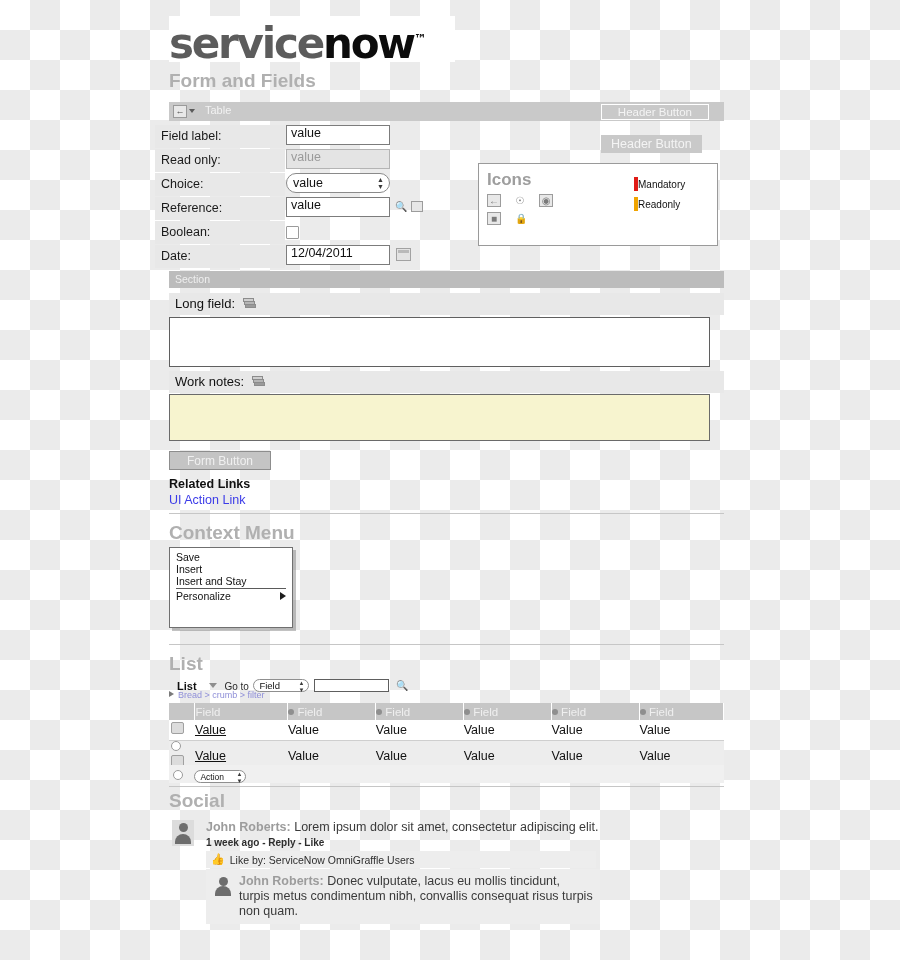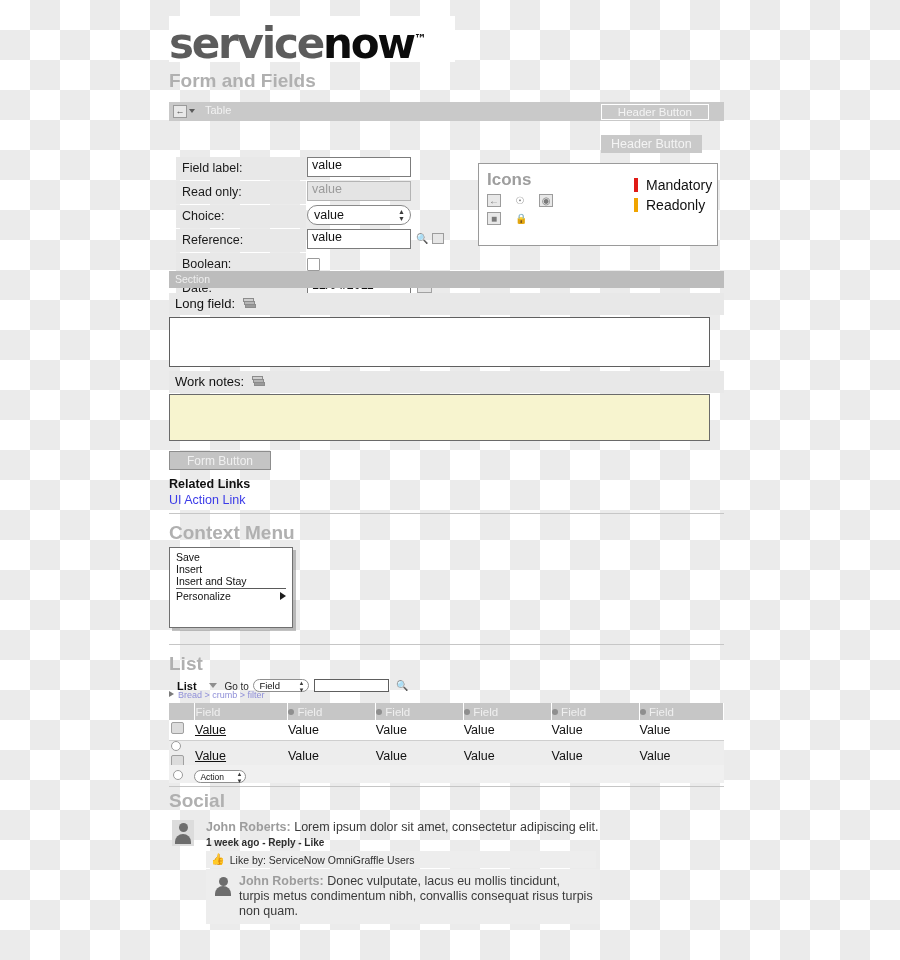--- a/index.html
+++ b/index.html
@@ -58,21 +58,21 @@
   #hdr-btn-1 {
     position:absolute; right:15px; top:2px;
     border:1px solid #ffffff; color:#f4f4f4; font-size:11.5px;
     padding:0px 16px; line-height:14px; background:transparent;
   }
   #hdr-btn-2 {
     left:601px; top:135px; background:#c9c9c9; color:#f4f4f4;
     font-size:12.5px; padding:1px 10px; line-height:16px;
   }
 
-  #form-rows { left:176px; top:125px; width:418px;margin-top:32px; }
+  #form-rows { left:155px; top:125px; width:418px; }
   .frow { position:relative; height:23px; margin-bottom:1px; }
   .frow .flabel {
     position:absolute; left:0; top:0; width:130px; height:23px;
     background:#e8e8e8; color:#1a1a1a; font-size:12.5px;
     line-height:23px; padding-left:6px; box-sizing:border-box;
   }
   .frow .fctl { position:absolute; left:131px; top:0; }
   .txtinput {
     width:104px; height:20px; border:1px solid #7c7c7c; background:#fff;
     font-size:12.5px; color:#111; padding:0 4px; box-sizing:border-box;
@@ -259,22 +259,22 @@
   #icons-box {
     left:478px; top:163px; width:240px; height:83px;
     background:#fff; border:1px solid #9a9a9a; box-sizing:border-box;
   }
   #icons-box .ic-title {
     position:absolute; left:8px; top:6px; font-size:17px; font-weight:bold; color:#9e9e9e;
   }
   #icons-row1 { position:absolute; left:8px; top:30px; display:flex; gap:12px; align-items:center; }
   #icons-row2 { position:absolute; left:8px; top:48px; display:flex; gap:14px; align-items:center; }
   .legend-item {
-    position:absolute; display:flex; align-items:center; gap:8px;
-    font-size:14px; color:#111;padding-left:24px;
+    position:absolute; display:flex; align-items:center; 
+    font-size:10px; color:#111;padding-left:24px;
   }
   .legend-bar { width:4px; height:14px; display:inline-block; }
   .ic-glyph {
     width:14px; height:13px; display:inline-flex; align-items:center;
     justify-content:center; font-size:10px; color:#7a7a7a; position:relative;
   }
   .ic-boxed { border:1px solid #9c9c9c; background:#e8e8e8; box-sizing:border-box; }
 </style>
 </head>
 <body>

